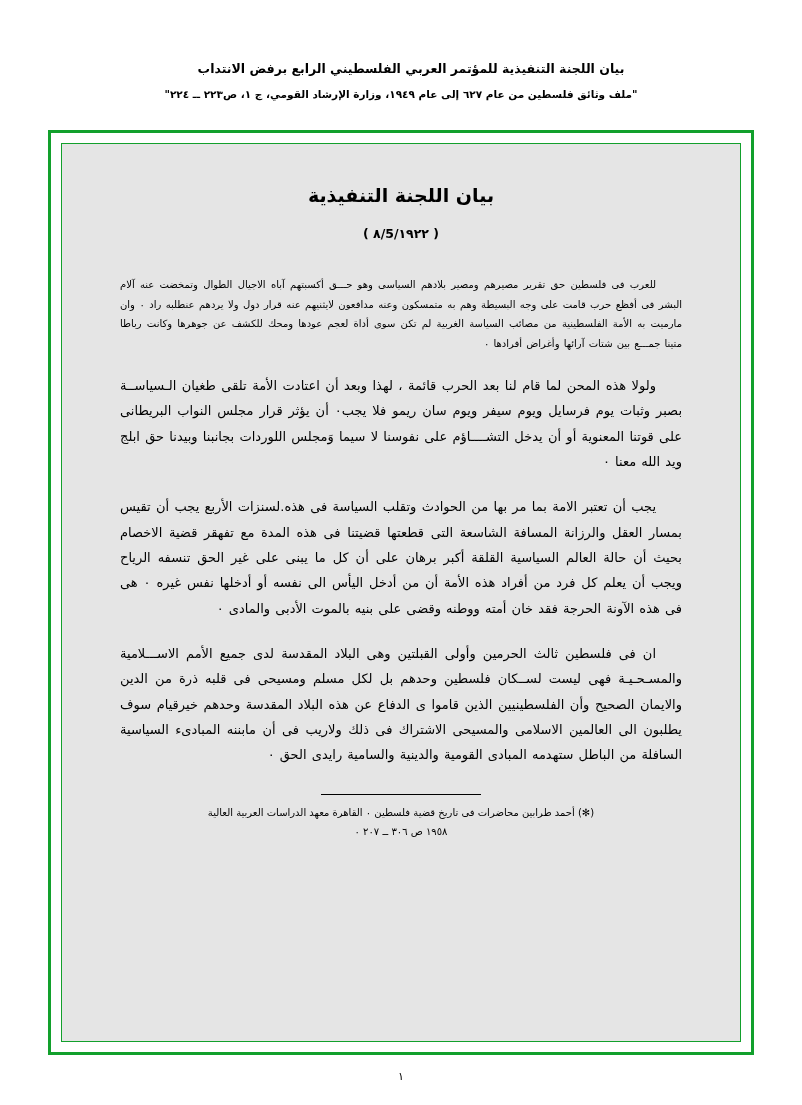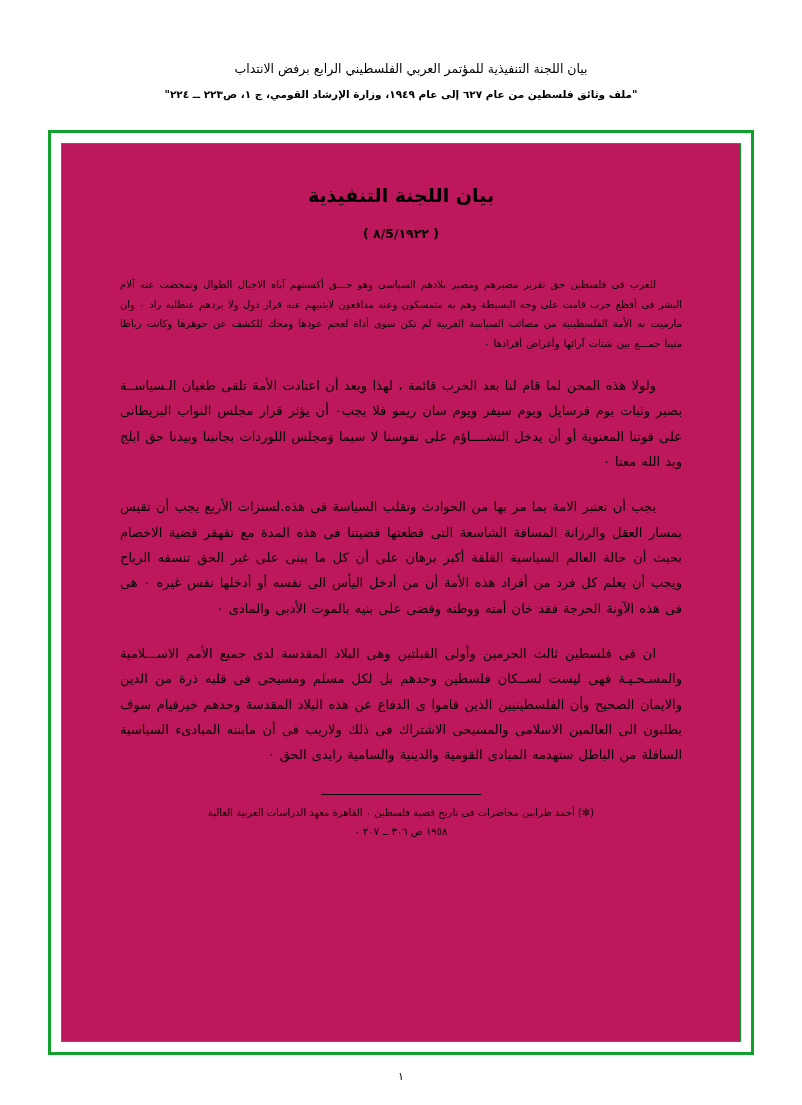--- a/index.html
+++ b/index.html
@@ -21,21 +21,21 @@
     position: relative;
     box-sizing: border-box;
   }
   
   .doc-header {
     padding-top: 60px;
     text-align: center;
   }
   .doc-header .main-title {
     font-size: 12.5px;
-    font-weight: normal;
+    font-weight: bold;
     letter-spacing: 0px;
     line-height: 1.5;
     direction: rtl;
     padding-left: 20px;
   }
   .doc-header .source-line {
     font-size: 10.5px;
     font-weight: bold;
     margin-top: 9px;
     direction: rtl;
@@ -51,21 +51,21 @@
     box-sizing: border-box;
   }
   .frame-inner {
     position: absolute;
     left: 10px;
     top: 10px;
     right: 10px;
     bottom: 10px;
     border: 1px solid #12a02c;
     box-sizing: border-box;
-    background: #be185d;
+    background: #e5e5e5;
   }
   .content {
     position: absolute;
     left: 0;
     top: 0;
     right: 0;
     bottom: 0;
     padding: 22px 58px 10px 58px;
     box-sizing: border-box;
   }

